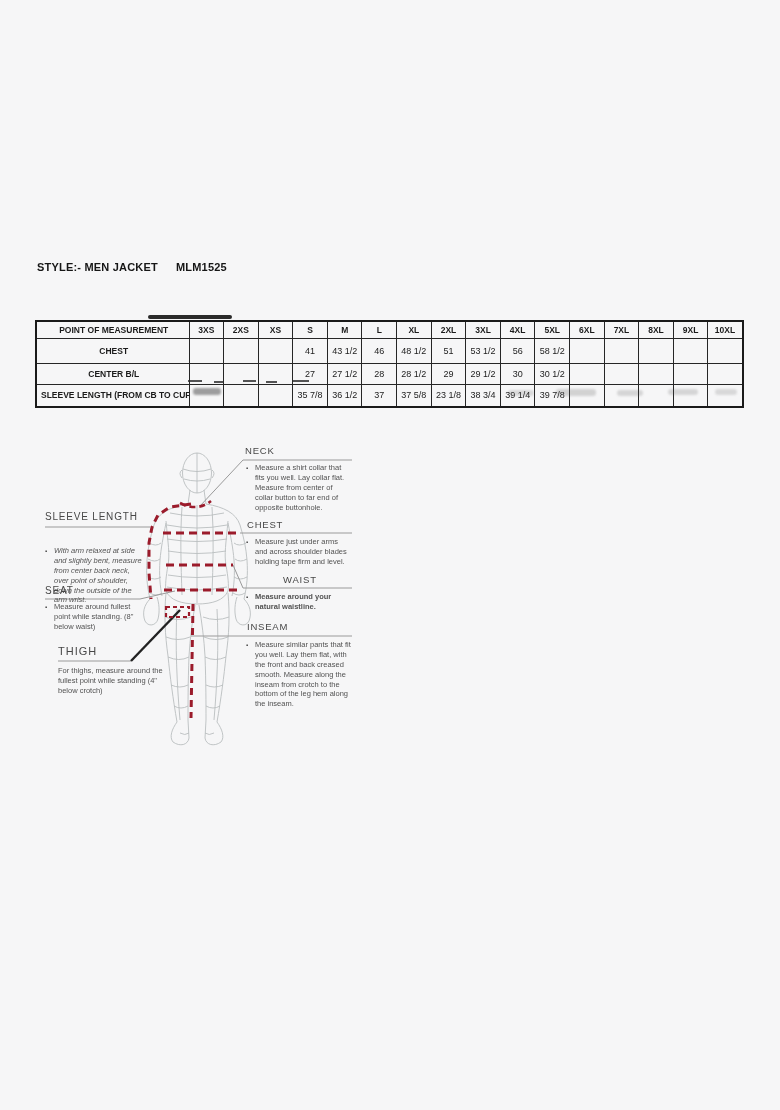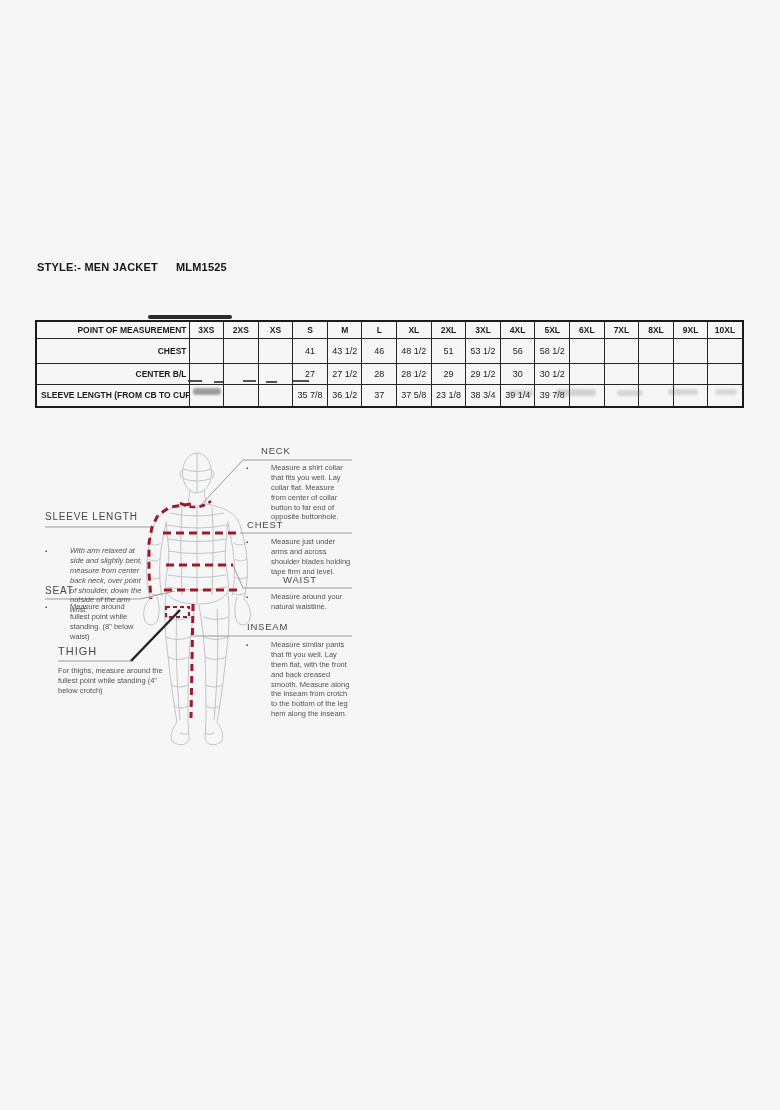--- a/index.html
+++ b/index.html
@@ -23,40 +23,40 @@
     border-collapse:collapse;table-layout:fixed;width:707px;
     border:2px solid #1a1a1a;background:transparent;
   }
   table.size-chart th, table.size-chart td{
     border:1px solid #262626;
     font-size:8.5px;font-weight:bold;text-align:center;
     padding:0 2px;overflow:hidden;white-space:nowrap;
     color:#1b1b1b;
   }
   table.size-chart td{font-weight:normal;font-size:9px;}
-  table.size-chart .label-col{text-align:right;padding-left:4px;font-weight:bold;font-size:8.5px;}
+  table.size-chart .label-col{text-align:center;padding-left:4px;font-weight:bold;font-size:8.5px;}
   table.size-chart thead tr{height:17px;}
   table.size-chart tbody tr:nth-child(1){height:25px;}
   table.size-chart tbody tr:nth-child(2){height:21px;}
   table.size-chart tbody tr:nth-child(3){height:23px;}
   
   .note{
     position:absolute;left:37px;top:418px;width:700px;
     font-size:10px;font-weight:bold;color:#161616;
   }
   
   .guide-svg{position:absolute;left:30px;top:443px;width:360px;height:320px;}
   .g-head{
     position:absolute;font-size:9.5px;letter-spacing:.8px;color:#474747;
     font-weight:normal;white-space:nowrap;
   }
   .g-head.big{font-size:11px;letter-spacing:1px;}
   .g-text{
     position:absolute;font-size:7.5px;line-height:1.32;color:#525252;
-    display:flex;gap:20px;
+    display:flex;gap:4px;
   }
   .g-text .bullet{flex:0 0 5px;font-size:6px;line-height:10px;color:#4a4a4a;}
   .g-text .txt{flex:1;}
   
   .art{position:absolute;pointer-events:none;}
   .a-top{left:148px;top:315px;width:84px;height:4px;background:#141414;opacity:.9;filter:blur(.5px);border-radius:2px;}
   .a-d{height:2px;background:#2b2b2b;opacity:.8;top:380px;}
   .a-d1{left:188px;width:14px;}
   .a-d2{left:214px;width:10px;top:381px;}
   .a-d3{left:243px;width:13px;}
@@ -281,34 +281,34 @@
       <path d="M150,60 Q167,69 181,58" stroke-width="2.6" stroke-dasharray="6 4"></path>
       <path d="M161,61 L140,64 L128,72 L122,84 L119,100 L119,130 L121,156" stroke-width="3" stroke-dasharray="7 5"></path>
       <path d="M133,90 H207" stroke-width="3.2" stroke-dasharray="8 5"></path>
       <path d="M136,122 H203" stroke-width="3.2" stroke-dasharray="8 5"></path>
       <path d="M134,147 H207" stroke-width="3.2" stroke-dasharray="8 5"></path>
       <rect x="136" y="164" width="23" height="10" stroke-width="2.2" stroke-dasharray="4 3"></rect>
       <path d="M163,161 L161,275" stroke-width="3" stroke-dasharray="7 5"></path>
     </g>
   </svg>
 
-  <div class="g-head" style="left:261px;top:445px;text-align:center;">NECK</div>
+  <div class="g-head" style="left:245px;top:445px;text-align:center;">NECK</div>
   <div class="g-text" style="left:246px;top:463px;width:104px;">
     <span class="bullet">▪</span>
     <span class="txt">Measure a shirt collar that fits you well. Lay collar flat. Measure from center of collar button to far end of opposite buttonhole.</span>
   </div>
 
   <div class="g-head" style="left:247px;top:519px;">CHEST</div>
   <div class="g-text" style="left:246px;top:537px;width:106px;">
     <span class="bullet">▪</span>
     <span class="txt">Measure just under arms and across shoulder blades holding tape firm and level.</span>
   </div>
 
   <div class="g-head" style="left:247px;top:574px;padding-left:36px;">WAIST</div>
-  <div class="g-text" style="left:246px;top:592px;width:104px;">
+  <div class="g-text" style="left:246px;top:592px;width:104px;font-weight:bold;">
     <span class="bullet">▪</span>
     <span class="txt">Measure around your natural waistline.</span>
   </div>
 
   <div class="g-head" style="left:247px;top:621px;">INSEAM</div>
   <div class="g-text" style="left:246px;top:640px;width:106px;">
     <span class="bullet">▪</span>
     <span class="txt">Measure similar pants that fit you well. Lay them flat, with the front and back creased smooth. Measure along the inseam from crotch to the bottom of the leg hem along the inseam.</span>
   </div>
 

